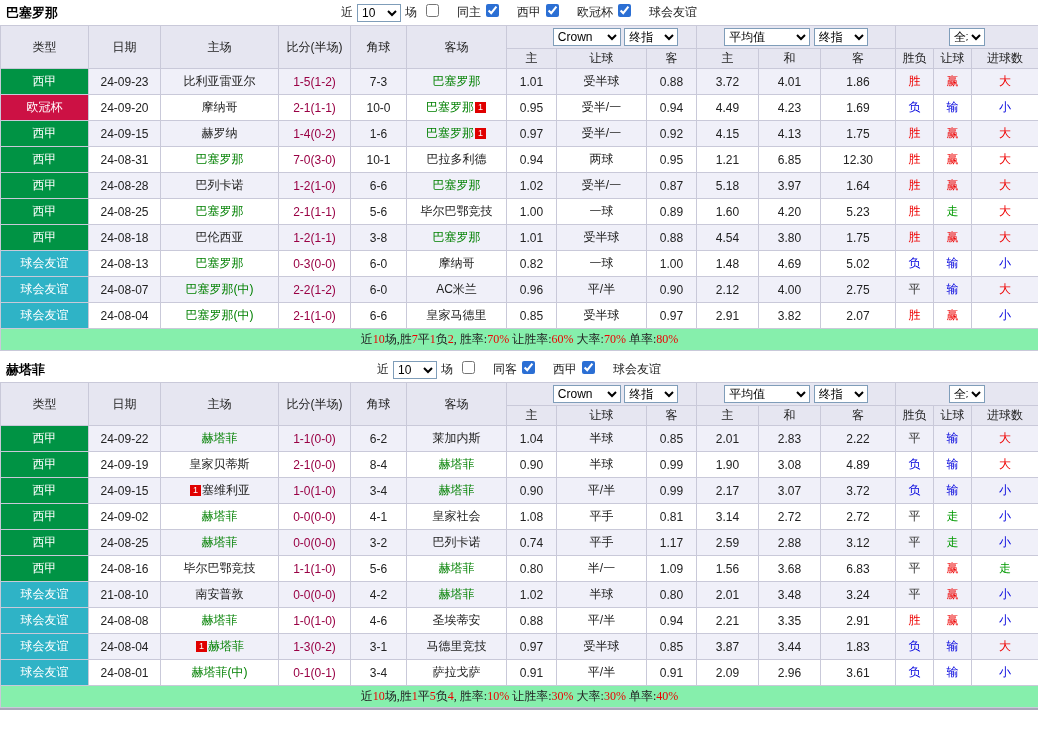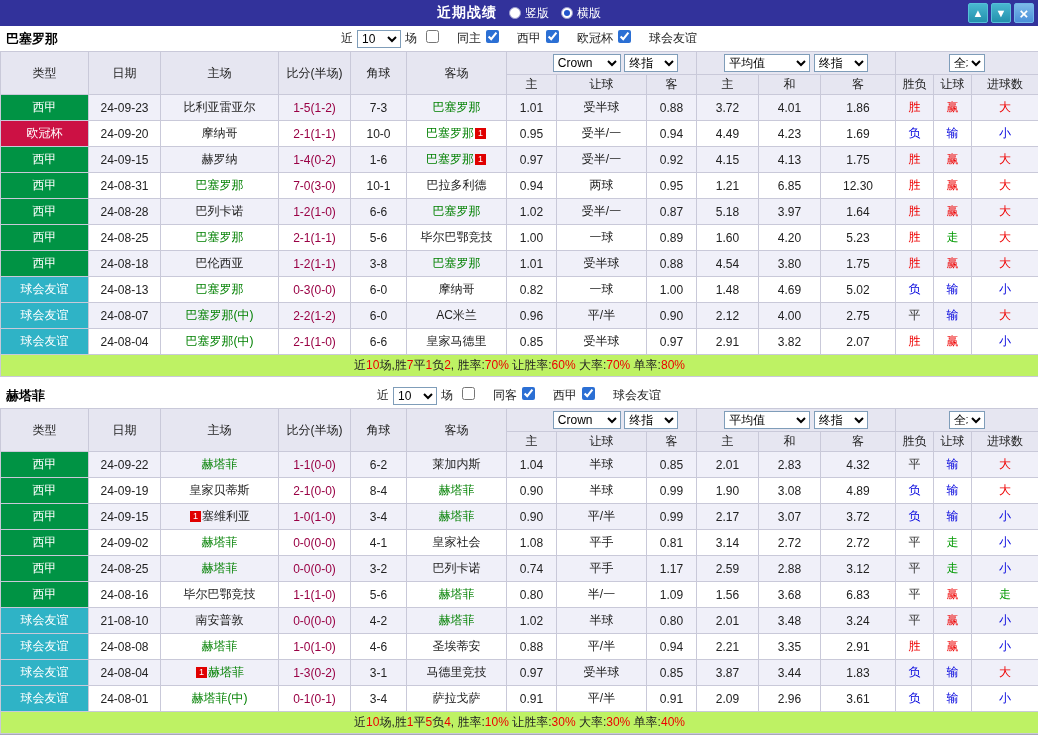--- a/index.html
+++ b/index.html
@@ -61,21 +61,21 @@
   table.grid { width: 1038px; border-collapse: collapse; table-layout: fixed; }
   .grid th, .grid td {
     border: 1px solid var(--c-border, #c9c9d9);
     text-align: center; overflow: hidden; white-space: nowrap; padding: 0 2px;
   }
   .grid thead th { background: var(--c-headbg, #e6e6f1); font-weight: normal; color: #222; }
   .hrow1 th { height: 23px; }
   .hrow2 th { height: 20px; }
   .grid tbody td { height: 26px; background: #fff; }
   .grid tbody tr:nth-child(odd) td { background: var(--c-rowalt, #f0f0f9); }
-  .grid tfoot .summary { height: 22px; background: #bef264; }
+  .grid tfoot .summary { height: 22px; background: #86efac; font-family: Liberation Serif, serif; }
   col.c1{width:88px} col.c2{width:72px} col.c3{width:118px} col.c4{width:72px} col.c5{width:56px}
   col.c6{width:100px} col.c7{width:50px} col.c8{width:90px} col.c9{width:50px} col.c10{width:62px}
   col.c11{width:62px} col.c12{width:75px} col.c13{width:38px} col.c14{width:38px} col.c15{width:67px}
   td.type { color: #fff; }
   td.type.liga { background: var(--c-liga, #009344) !important; }
   td.type.ucl { background: var(--c-ucl, #cc1144) !important; }
   td.type.friendly { background: var(--c-friendly, #2fb3c6) !important; }
   .focal { color: var(--c-focal, #008000); }
   td.score { color: var(--c-score, #990044); }
   .t-red { color: var(--c-win, #ee0000); }
@@ -85,38 +85,20 @@
   .badge {
     display: inline-block; width: 11px; height: 11px; line-height: 11px;
     background: #e00000; color: #fff; font-size: 9px; margin: 0 1px; vertical-align: 1px;
   }
   #sections .section + .section { margin-top: 6px; }
 </style>
 </head>
 <body>
 
 <div class="window">
-  <div class="titlebar">
-    <div class="title-center">
-      <span class="title-text">近期战绩</span>
-      <label class="radio-opt">
-        <span class="radio"></span>
-        <span>竖版</span>
-      </label>
-      <label class="radio-opt">
-        <span class="radio checked"></span>
-        <span>横版</span>
-      </label>
-    </div>
-    <div class="title-btns">
-      <span class="tbtn up">▲</span>
-      <span class="tbtn down">▼</span>
-      <span class="tbtn close">×</span>
-    </div>
-  </div>
   <div id="sections">
   <div class="section">
     <div class="section-head">
       <span class="team-name">巴塞罗那</span>
       <div class="filter-bar">
         <span class="near-label">近</span>
         <select class="count-select"><option>10</option></select>
         <span class="games-label">场</span>
         <span class="filter-checks"><label class="chk">
                 <input type="checkbox" style="">
@@ -438,21 +420,21 @@
               <td class="date">24-09-22</td>
               <td class="team"><span class="focal">赫塔菲</span></td>
               <td class="score">1-1(0-0)</td>
               <td class="corner">6-2</td>
               <td class="team"><span>莱加内斯</span></td>
               <td class="odds">1.04</td>
               <td class="odds">半球</td>
               <td class="odds">0.85</td>
               <td class="odds">2.01</td>
               <td class="odds">2.83</td>
-              <td class="odds">4.32</td>
+              <td class="odds">2.22</td>
               <td class="t-dark">平</td>
               <td class="t-blue">输</td>
               <td class="t-red">大</td>
             </tr>
             <tr>
               <td class="type liga">西甲</td>
               <td class="date">24-09-19</td>
               <td class="team"><span>皇家贝蒂斯</span></td>
               <td class="score">2-1(0-0)</td>
               <td class="corner">8-4</td>

